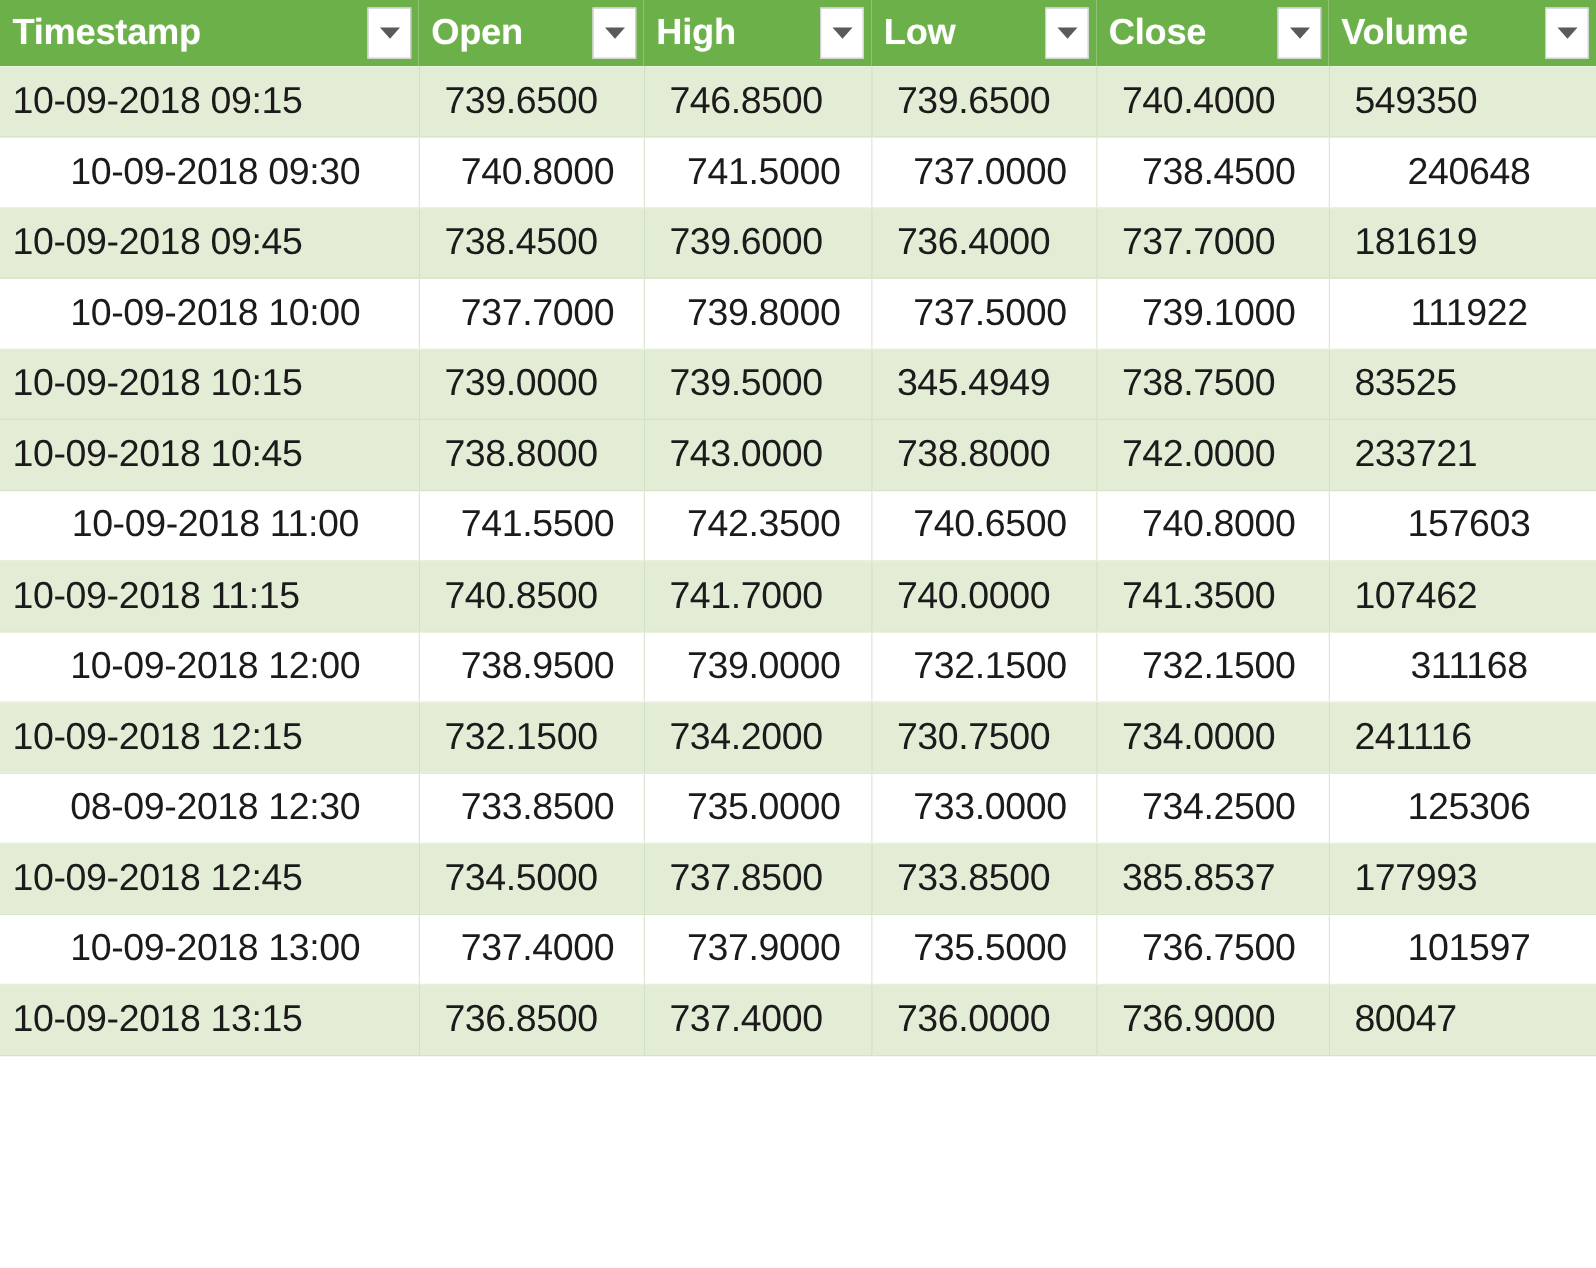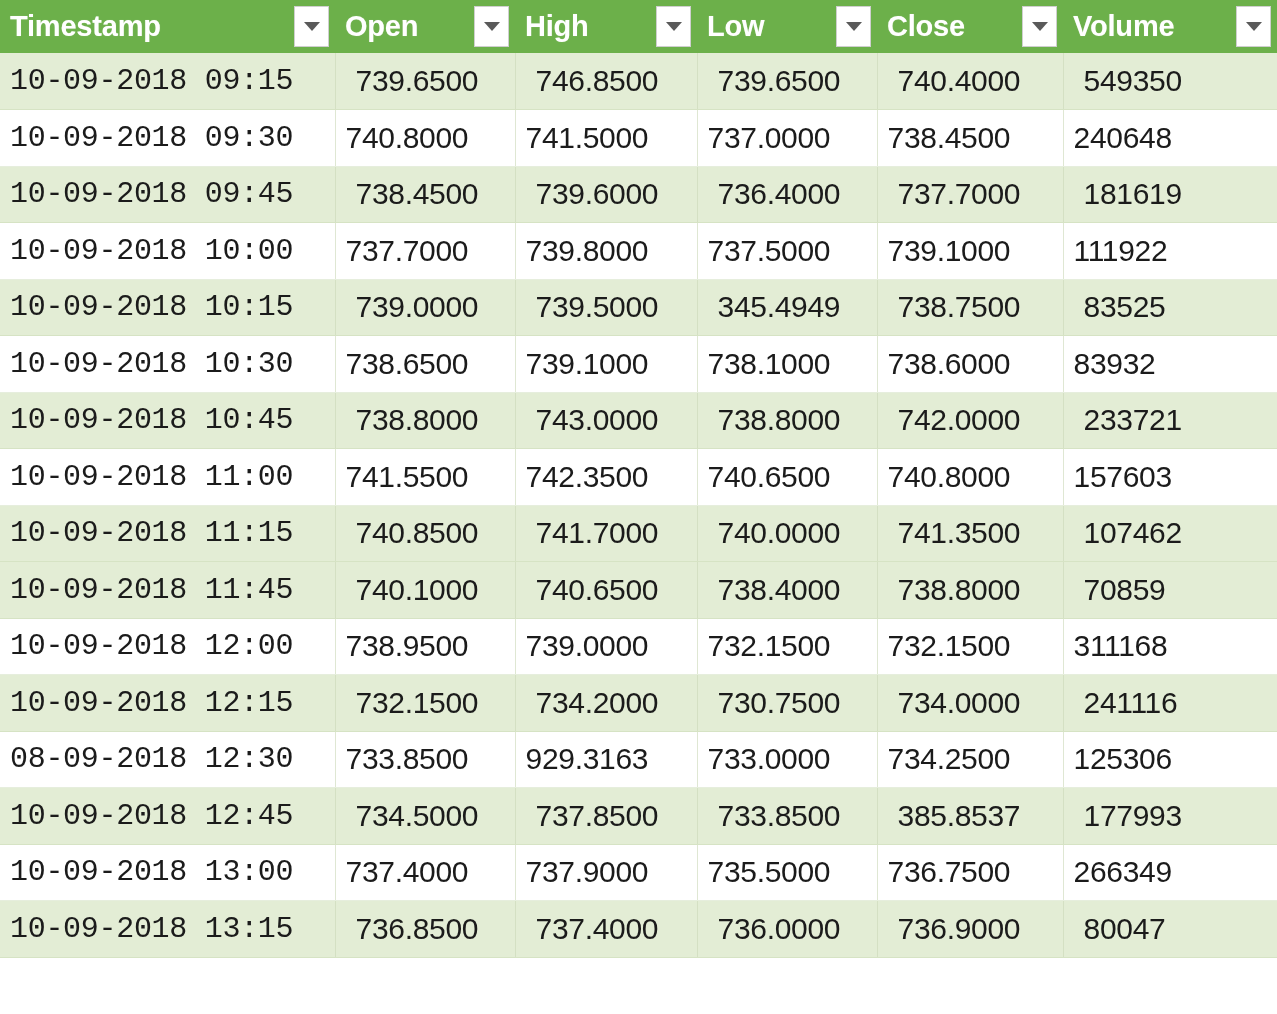--- a/index.html
+++ b/index.html
@@ -93,20 +93,21 @@
   }
 
   tbody tr.row-odd td {
     background: #E3EDD5;
     border-bottom: 1px solid #d6e3c4;
   }
 
   tbody tr.row-even td {
     background: #FFFFFF;
     border-bottom: 1px solid #e6eedd;
+    text-align: center;
   }
 
   tbody tr.row-even td + td {
     border-left: 1px solid #dfe7d3;
   }
 
   tbody tr.row-odd td + td {
     border-left: 1px solid #d4e0c3;
     padding-left: 20px;
   }
@@ -115,21 +116,21 @@
     font-size: 30px;
     color: #1b1b1b;
     padding: 0 0 0 10px;
     vertical-align: middle;
     white-space: nowrap;
     letter-spacing: -0.3px;
     box-sizing: border-box;
     height: 56.5px;
   }
 
-  td.cell-timestamp { padding-left: 10px; font-family: Liberation Mono, monospace; }
+  td.cell-timestamp { padding-left: 10px; }
 
   
   .c-timestamp { width: 335px; }
   .c-open      { width: 180px; }
   .c-high      { width: 182px; }
   .c-low       { width: 180px; }
   .c-close     { width: 186px; }
   .c-volume    { width: 214px; }
 </style>
 </head>
@@ -231,28 +232,20 @@
           <td class="cell cell-volume">111922</td>
         </tr>
         <tr class="data-row row-odd">
           <td class="cell cell-timestamp">10-09-2018 10:15</td>
           <td class="cell cell-open">739.0000</td>
           <td class="cell cell-high">739.5000</td>
           <td class="cell cell-low">345.4949</td>
           <td class="cell cell-close">738.7500</td>
           <td class="cell cell-volume">83525</td>
         </tr>
-        <tr class="data-row row-even">
-          <td class="cell cell-timestamp">10-09-2018 10:30</td>
-          <td class="cell cell-open">738.6500</td>
-          <td class="cell cell-high">739.1000</td>
-          <td class="cell cell-low">738.1000</td>
-          <td class="cell cell-close">738.6000</td>
-          <td class="cell cell-volume">83932</td>
-        </tr>
         <tr class="data-row row-odd">
           <td class="cell cell-timestamp">10-09-2018 10:45</td>
           <td class="cell cell-open">738.8000</td>
           <td class="cell cell-high">743.0000</td>
           <td class="cell cell-low">738.8000</td>
           <td class="cell cell-close">742.0000</td>
           <td class="cell cell-volume">233721</td>
         </tr>
         <tr class="data-row row-even">
           <td class="cell cell-timestamp">10-09-2018 11:00</td>
@@ -263,67 +256,59 @@
           <td class="cell cell-volume">157603</td>
         </tr>
         <tr class="data-row row-odd">
           <td class="cell cell-timestamp">10-09-2018 11:15</td>
           <td class="cell cell-open">740.8500</td>
           <td class="cell cell-high">741.7000</td>
           <td class="cell cell-low">740.0000</td>
           <td class="cell cell-close">741.3500</td>
           <td class="cell cell-volume">107462</td>
         </tr>
-        <tr class="data-row row-odd">
-          <td class="cell cell-timestamp">10-09-2018 11:45</td>
-          <td class="cell cell-open">740.1000</td>
-          <td class="cell cell-high">740.6500</td>
-          <td class="cell cell-low">738.4000</td>
-          <td class="cell cell-close">738.8000</td>
-          <td class="cell cell-volume">70859</td>
-        </tr>
         <tr class="data-row row-even">
           <td class="cell cell-timestamp">10-09-2018 12:00</td>
           <td class="cell cell-open">738.9500</td>
           <td class="cell cell-high">739.0000</td>
           <td class="cell cell-low">732.1500</td>
           <td class="cell cell-close">732.1500</td>
           <td class="cell cell-volume">311168</td>
         </tr>
         <tr class="data-row row-odd">
           <td class="cell cell-timestamp">10-09-2018 12:15</td>
           <td class="cell cell-open">732.1500</td>
           <td class="cell cell-high">734.2000</td>
           <td class="cell cell-low">730.7500</td>
           <td class="cell cell-close">734.0000</td>
           <td class="cell cell-volume">241116</td>
         </tr>
         <tr class="data-row row-even">
           <td class="cell cell-timestamp">08-09-2018 12:30</td>
           <td class="cell cell-open">733.8500</td>
-          <td class="cell cell-high">929.3163</td>
+          <td class="cell cell-high">735.0000</td>
           <td class="cell cell-low">733.0000</td>
           <td class="cell cell-close">734.2500</td>
           <td class="cell cell-volume">125306</td>
         </tr>
         <tr class="data-row row-odd">
           <td class="cell cell-timestamp">10-09-2018 12:45</td>
           <td class="cell cell-open">734.5000</td>
           <td class="cell cell-high">737.8500</td>
           <td class="cell cell-low">733.8500</td>
           <td class="cell cell-close">385.8537</td>
           <td class="cell cell-volume">177993</td>
         </tr>
         <tr class="data-row row-even">
           <td class="cell cell-timestamp">10-09-2018 13:00</td>
           <td class="cell cell-open">737.4000</td>
           <td class="cell cell-high">737.9000</td>
           <td class="cell cell-low">735.5000</td>
           <td class="cell cell-close">736.7500</td>
-          <td class="cell cell-volume">266349</td>
+          <td class="cell cell-volume">101597</td>
         </tr>
         <tr class="data-row row-odd">
           <td class="cell cell-timestamp">10-09-2018 13:15</td>
           <td class="cell cell-open">736.8500</td>
           <td class="cell cell-high">737.4000</td>
           <td class="cell cell-low">736.0000</td>
           <td class="cell cell-close">736.9000</td>
           <td class="cell cell-volume">80047</td>
         </tr>
       </tbody>

